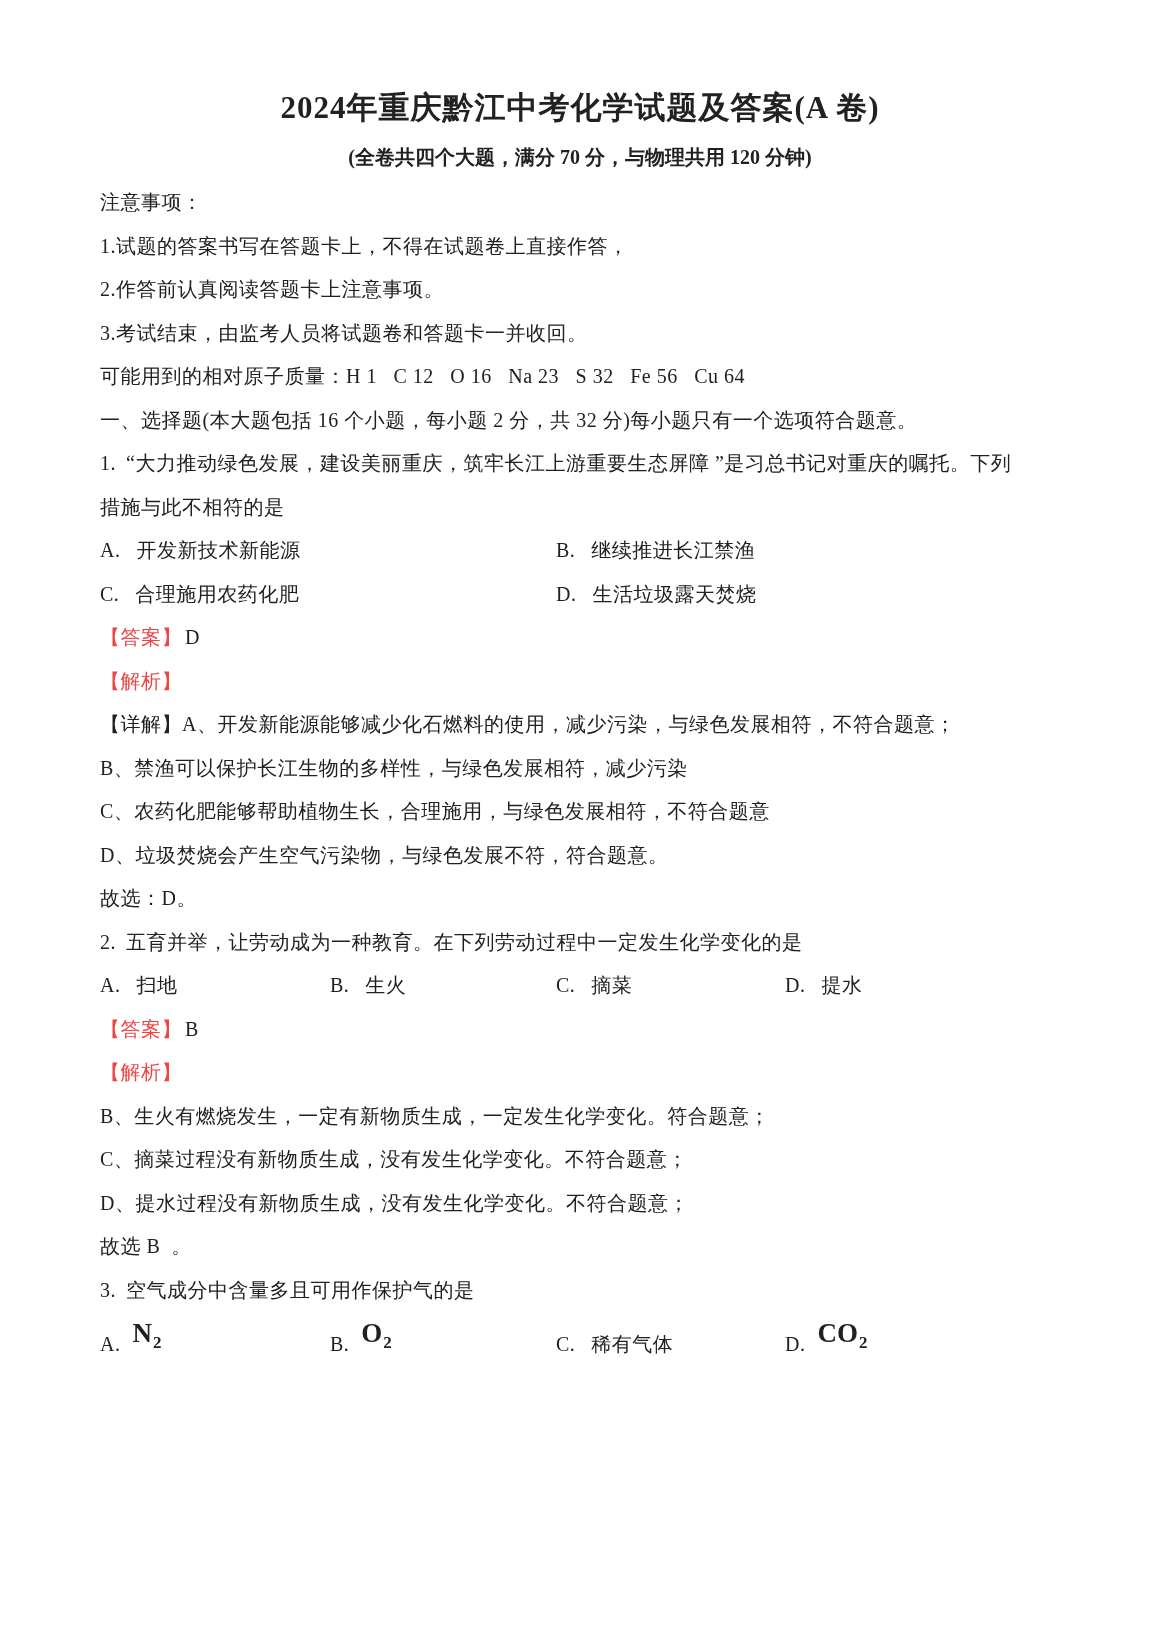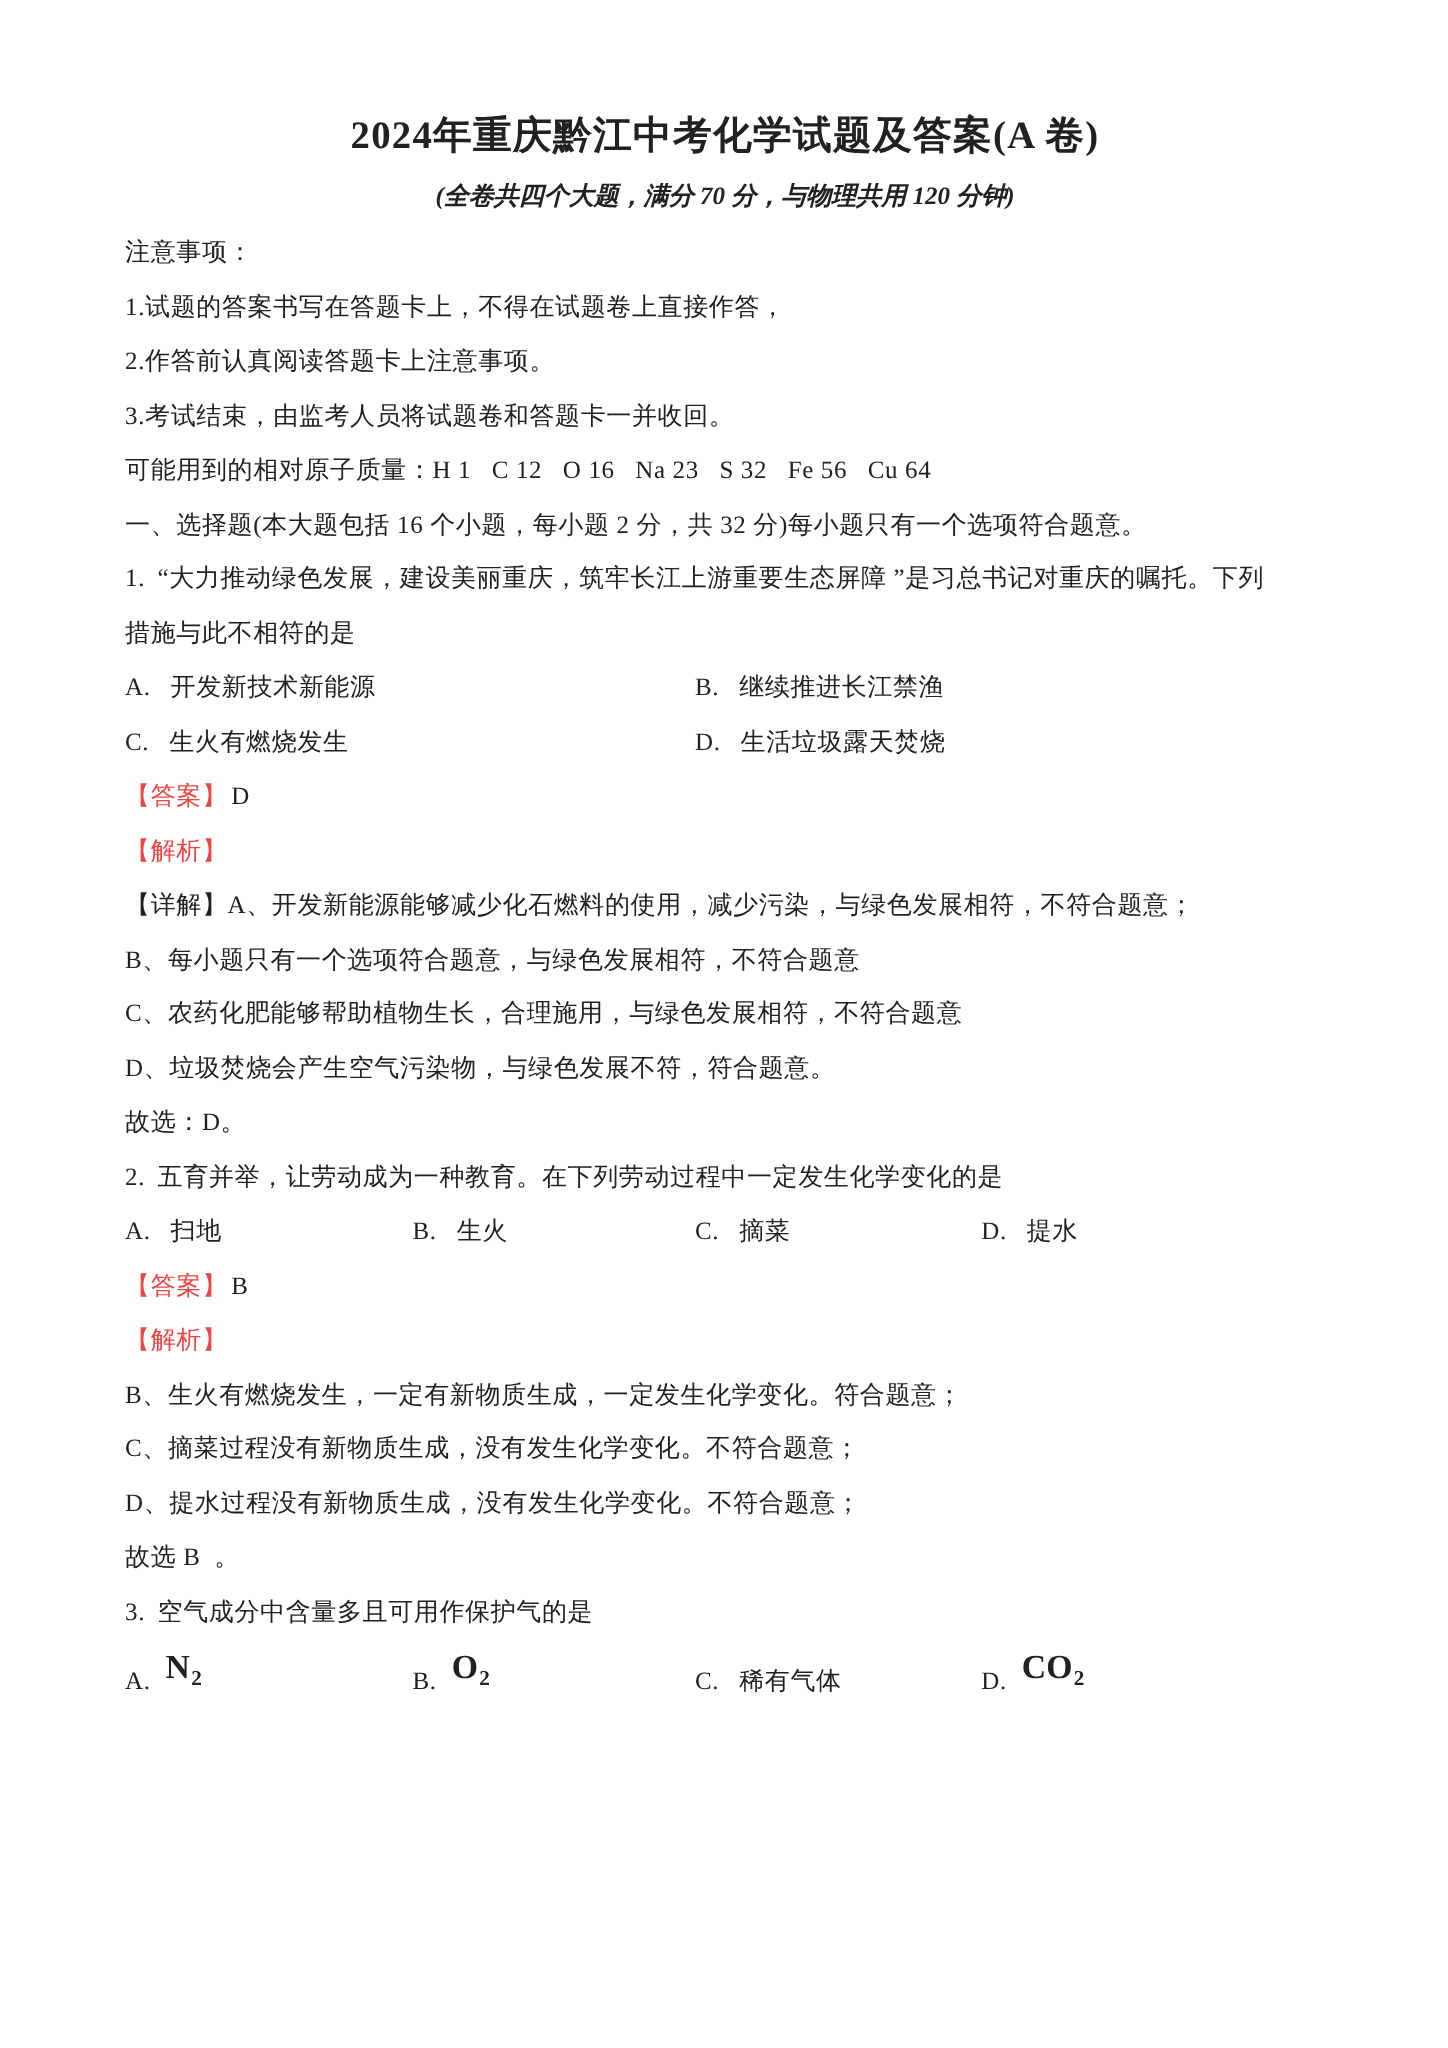--- a/index.html
+++ b/index.html
@@ -29,21 +29,20 @@
     letter-spacing: 1px;
     white-space: pre-wrap;
   }
   .subtitle {
     margin: 14px 0 0 0;
     font-size: 20px;
     font-weight: 700;
     line-height: 30px;
     text-align: center;
     white-space: pre-wrap;
-    font-style: italic;
   }
   .docbody {
     margin-top: 9px;
   }
   .line {
     margin: 0;
     font-size: 20px;
     line-height: 43.5px;
     letter-spacing: 0.5px;
     white-space: pre-wrap;
@@ -93,27 +92,27 @@
     <p class="line bold">3.考试结束，由监考人员将试题卷和答题卡一并收回。</p>
 
     <p class="line bold"><span>可能用到的相对原子质量：</span><span>H 1   C 12   O 16   Na 23   S 32   Fe 56   Cu 64</span></p>
 
     <p class="line bold">一、选择题(本大题包括 16 个小题，每小题 2 分，共 32 分)每小题只有一个选项符合题意。</p>
 
     <p class="line"><span class="qnum">1.</span><span>“大力推动绿色发展，建设美丽重庆，筑牢长江上游重要生态屏障 ”是习总书记对重庆的嘱托。下列</span></p>
     <p class="line">措施与此不相符的是</p>
 
     <p class="line"><span class="col-half"><span class="optlabel">A.</span><span>开发新技术新能源</span></span><span class="col-half"><span class="optlabel">B.</span><span>继续推进长江禁渔</span></span></p>
-    <p class="line"><span class="col-half"><span class="optlabel">C.</span><span>生火有燃烧发生</span></span><span class="col-half"><span class="optlabel">D.</span><span>生活垃圾露天焚烧</span></span></p>
+    <p class="line"><span class="col-half"><span class="optlabel">C.</span><span>合理施用农药化肥</span></span><span class="col-half"><span class="optlabel">D.</span><span>生活垃圾露天焚烧</span></span></p>
 
     <p class="line"><span class="blue">【答案】</span><span class="ansletter">D</span></p>
     <p class="line"><span class="blue">【解析】</span></p>
 
     <p class="line"><span>【详解】</span><span>A、开发新能源能够减少化石燃料的使用，减少污染，与绿色发展相符，不符合题意；</span></p>
-    <p class="line">B、每小题只有一个选项符合题意，与绿色发展相符，不符合题意</p>
+    <p class="line">B、禁渔可以保护长江生物的多样性，与绿色发展相符，减少污染</p>
     <p class="line">C、农药化肥能够帮助植物生长，合理施用，与绿色发展相符，不符合题意</p>
     <p class="line">D、垃圾焚烧会产生空气污染物，与绿色发展不符，符合题意。</p>
     <p class="line">故选：D。</p>
 
     <p class="line"><span class="qnum">2.</span><span>五育并举，让劳动成为一种教育。在下列劳动过程中一定发生化学变化的是</span></p>
 
     <p class="line"><span class="col-q1"><span class="optlabel">A.</span><span>扫地</span></span><span class="col-q2"><span class="optlabel">B.</span><span>生火</span></span><span class="col-q3"><span class="optlabel">C.</span><span>摘菜</span></span><span class="col-q4"><span class="optlabel">D.</span><span>提水</span></span></p>
 
     <p class="line"><span class="blue">【答案】</span><span class="ansletter">B</span></p>
     <p class="line"><span class="blue">【解析】</span></p>

